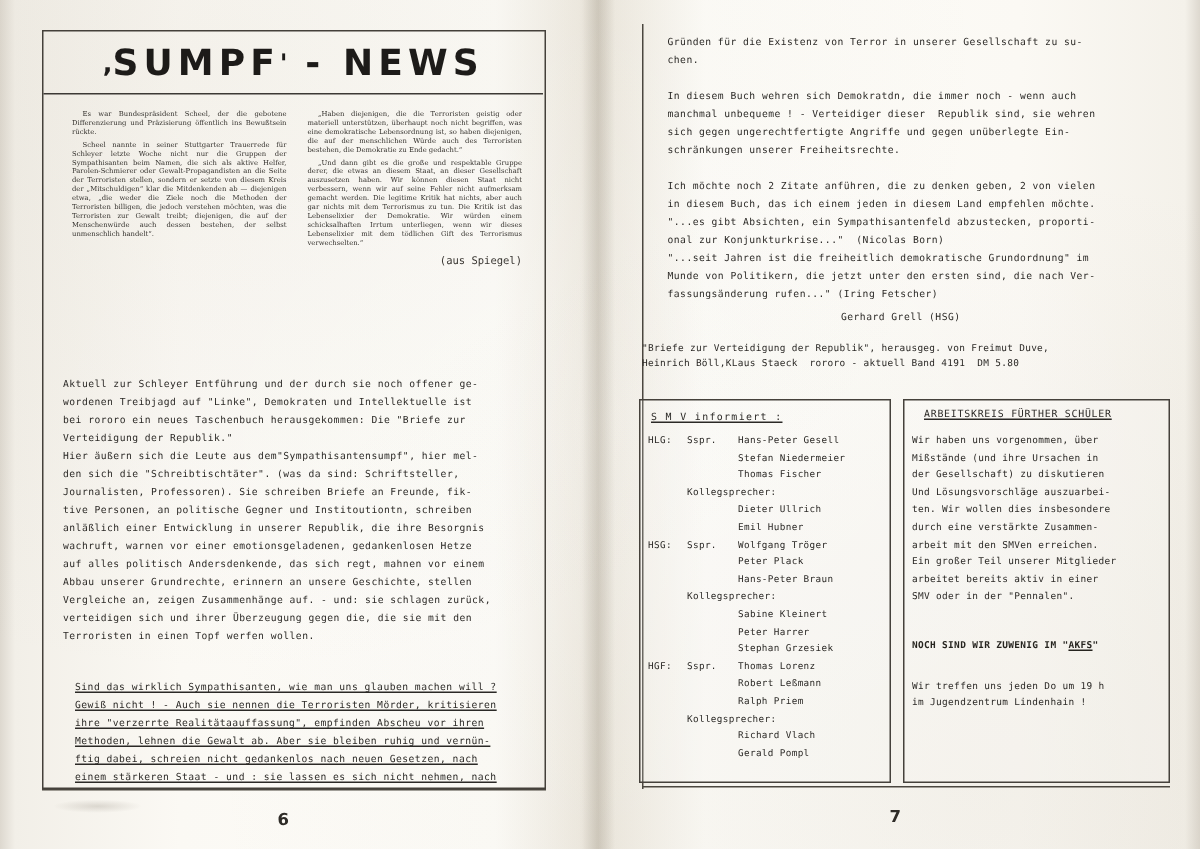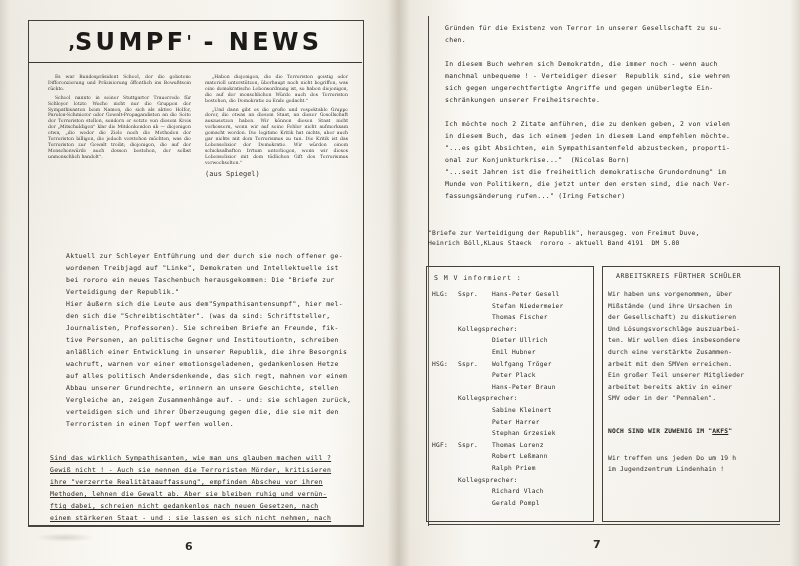--- a/index.html
+++ b/index.html
@@ -92,38 +92,38 @@
     margin:0 0 3px 0;
     font-size:4.55px;
     line-height:1.30;
     text-align:justify;
     text-indent:7px;
     -webkit-hyphens:auto;hyphens:auto;
     filter:blur(.12px);
   }
   .clip p.noind{text-indent:0;}
   .clip .src{
-    margin-top:4px;text-align:left;text-indent:0;
+    margin-top:4px;text-align:right;text-indent:0;
     font-family:"DejaVu Sans Mono", monospace;
     font-size:7px;color:#3a3733;
   }
 
   
   .tw{
     position:absolute;
     font-family:"DejaVu Sans Mono", monospace;
     color:#2b2926;
     font-size:6.45px;
     line-height:12.0px;
     letter-spacing:.32px;
     white-space:pre-wrap;
     filter:blur(.13px);
     margin-left:17px;
   }
-  .tw.left1{left:49px;top:250px;width:328px;}
+  .tw.left1{left:25px;top:250px;width:328px;}
   .tw.left2{left:33px;top:452px;width:328px;text-decoration:underline;}
   .tw.rt1{left:428px;top:22px;width:345px;}
 
   .sig{
     position:absolute;left:428px;top:205px;width:345px;
     font-size:6.45px;line-height:12px;letter-spacing:.32px;
     text-align:center;color:#2b2926;filter:blur(.13px);
   }
   .credit{
     position:absolute;left:428px;top:228px;width:348px;
@@ -138,20 +138,21 @@
     box-sizing:border-box;
     background:rgba(255,255,255,.18);
   }
   .box.smv{left:426px;top:266px;width:168px;height:256px;}
   .box.akfs{left:602px;top:266px;width:178px;height:256px;}
 
   .boxhead{
     position:absolute;
     font-family:"DejaVu Sans Mono", monospace;
     font-size:6.6px;letter-spacing:.9px;color:#2b2926;
+    text-decoration:underline;
     filter:blur(.12px);
     text-align:center;
   }
   .boxhead.smv{left:434px;top:274px;}
   .boxhead.akfs{left:616px;top:272px;letter-spacing:.5px;}
 
   .smvlist{
     position:absolute;left:432px;top:288px;width:160px;
     font-size:6.2px;line-height:11.6px;letter-spacing:.25px;
     color:#2b2926;filter:blur(.13px);
@@ -250,20 +251,21 @@
 sich gegen ungerechtfertigte Angriffe und gegen unüberlegte Ein-
 schränkungen unserer Freiheitsrechte.
 
 Ich möchte noch 2 Zitate anführen, die zu denken geben, 2 von vielen
 in diesem Buch, das ich einem jeden in diesem Land empfehlen möchte.
 "...es gibt Absichten, ein Sympathisantenfeld abzustecken, proporti-
 onal zur Konjunkturkrise..."  (Nicolas Born)
 "...seit Jahren ist die freiheitlich demokratische Grundordnung" im
 Munde von Politikern, die jetzt unter den ersten sind, die nach Ver-
 fassungsänderung rufen..." (Iring Fetscher)</div>
+  <div class="sig">Gerhard Grell (HSG)</div>
   <div class="credit">"Briefe zur Verteidigung der Republik", herausgeg. von Freimut Duve,
 Heinrich Böll,KLaus Staeck  rororo - aktuell Band 4191  DM 5.80</div>
 
   <div class="box smv"></div>
   <div class="boxhead smv">S M V  informiert :</div>
   <div class="smvlist" id="smv-list">
       <div class="smvrow"><div class="c1">HLG:</div><div class="c2">Sspr.</div><div class="c3">Hans-Peter Gesell</div></div>
       <div class="smvrow"><div class="c1"> </div><div class="c2"> </div><div class="c3">Stefan Niedermeier</div></div>
       <div class="smvrow"><div class="c1"> </div><div class="c2"> </div><div class="c3">Thomas Fischer</div></div>
       <div class="smvrow kol"><div class="c1"> </div><div style="flex: 1 1 0%;">Kollegsprecher:</div></div>

